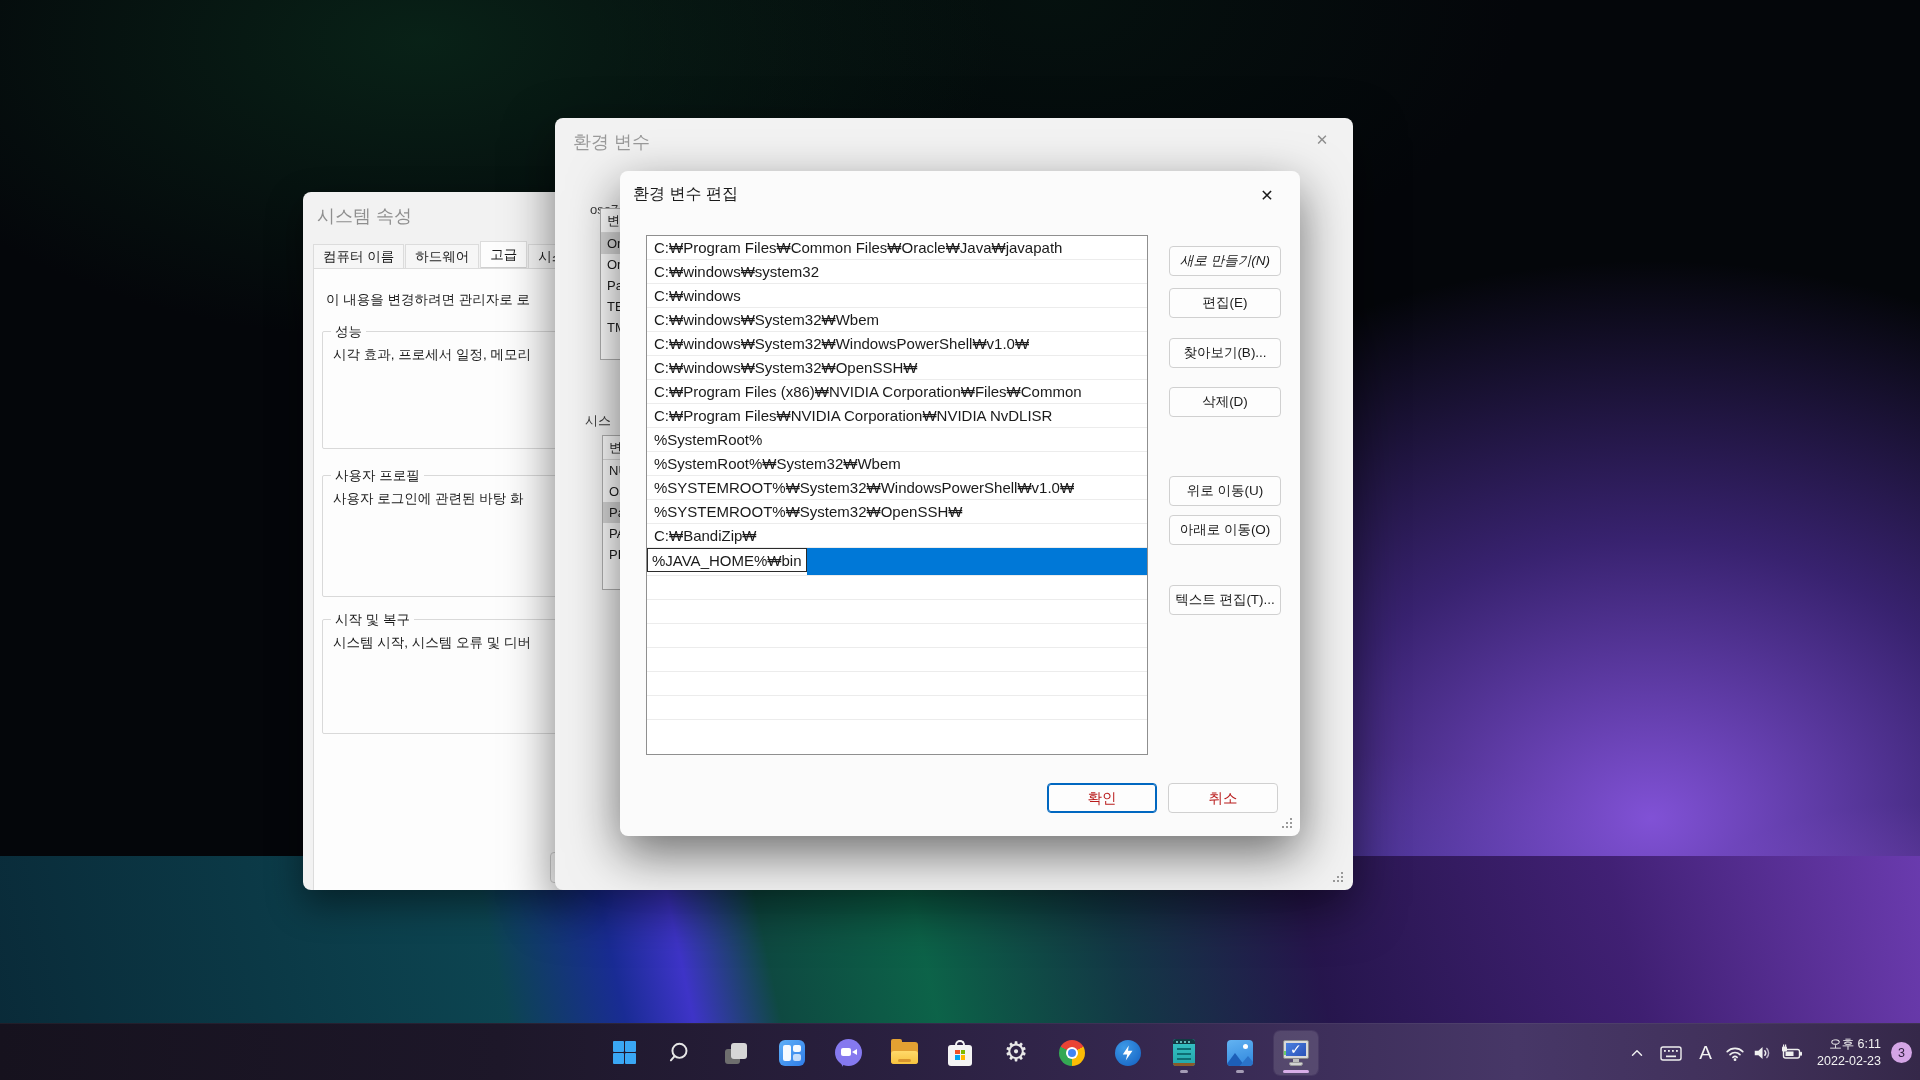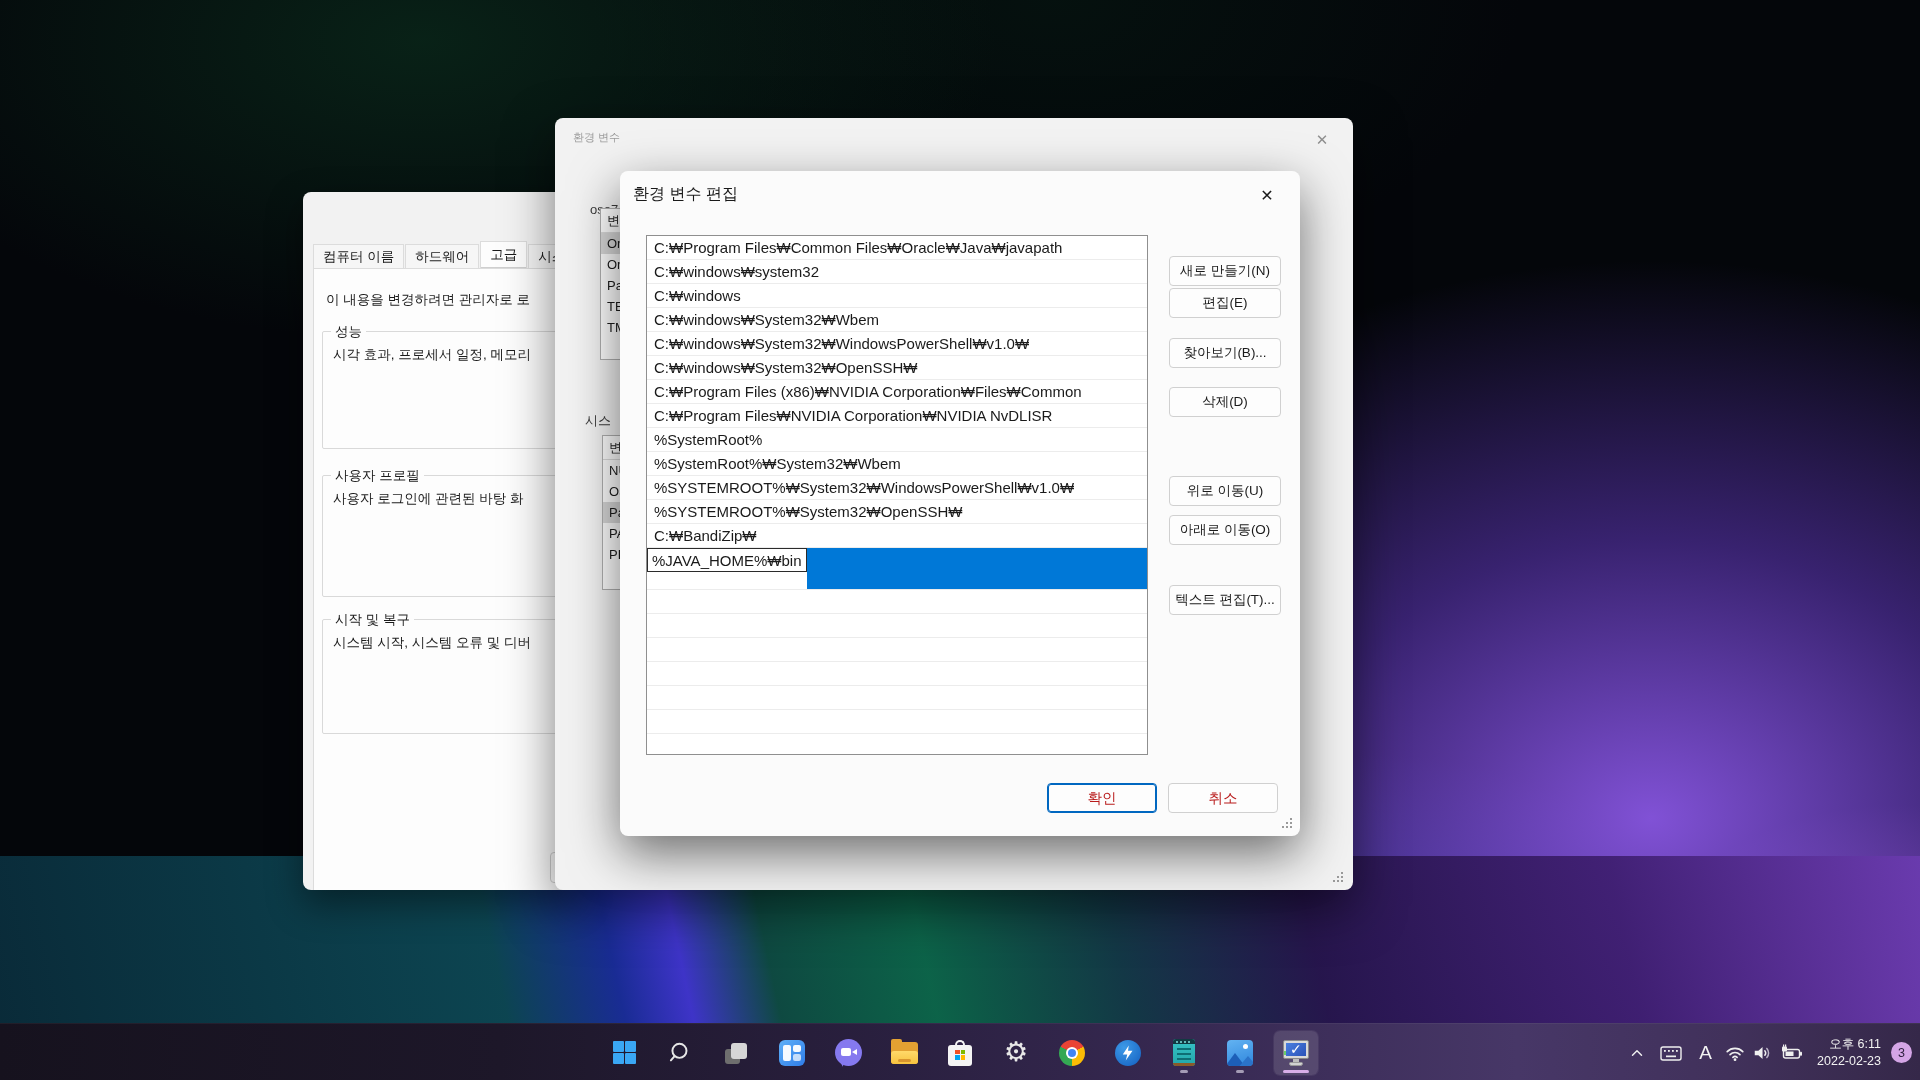--- a/index.html
+++ b/index.html
@@ -16,21 +16,21 @@
       radial-gradient(820px 430px at 22% 4%, rgba(13,61,36,0.5), rgba(0,0,0,0) 70%),
       radial-gradient(620px 380px at 55% 0%, rgba(7,37,23,0.35), rgba(0,0,0,0) 75%),
       #04060a; }
   .streaks { position:absolute; left:0; right:0; top:856px; height:167px;
     background:linear-gradient(78deg,#0a2e3d 0%,#0d4a57 26%,#1b2fa0 32%,#4338d8 35.5%,#0f4f46 40%,#0d6b4e 48%,#123a46 58%,#241347 68%,#3d1d6e 84%,#6b3bb0 100%);
     opacity:.92; }
 
   
   .dlg { position:absolute; border-radius:8px; overflow:hidden; }
   .titlebar { position:absolute; left:0; top:0; right:0; height:40px; }
-  .title { position:absolute; top:12px; font-size:11px; color:#9a9a9a; white-space:nowrap; }
+  .title { position:absolute; top:12px; font-size:18px; color:#9a9a9a; white-space:nowrap; }
   .closeX { position:absolute; top:8px; width:38px; height:28px; display:flex; align-items:center;
     justify-content:center; font-size:15px; color:#8f8f8f; font-weight:300; }
 
   
   .sysprops { left:303px; top:192px; width:272px; height:698px; background:#f2f2f2;
     box-shadow:0 14px 36px rgba(0,0,0,0.45); z-index:1; }
   .sysprops .title { left:14px; color:#8f8f8f; }
   .tabstrip { position:absolute; left:10px; top:50px; right:-40px; height:26px; display:flex;
     align-items:flex-end; }
   .tab { height:24px; padding:0 9px; display:flex; align-items:center; font-size:13.5px; color:#1b1b1b;
@@ -59,21 +59,21 @@
 
   
   .editdlg { left:620px; top:171px; width:680px; height:665px; background:#fbfbfb;
     box-shadow:0 18px 50px rgba(0,0,0,0.55); z-index:3; }
   .editdlg .title { left:13px; top:13px; font-size:16px; color:#191919; }
   .editdlg .closeX { right:14px; top:10px; color:#1b1b1b; font-size:16px; }
   .pathlist { position:absolute; left:26px; top:64px; width:502px; height:520px; background:#fff;
     border:1px solid #8f8f8f; overflow:hidden; }
   .prow { height:24px; line-height:23px; padding-left:7px; font-size:15px; color:#1a1a1a;
     border-bottom:1px solid #ececec; white-space:nowrap; overflow:hidden; }
-  .prow-edit { height:42px; border-bottom:1px solid #ececec; display:flex; }
+  .prow-edit { height:28px; border-bottom:1px solid #ececec; display:flex; }
   .editbox { width:160px; height:24px; border:1px solid #2b2b2b; background:#fff; font-size:15px;
     color:#1a1a1a; padding:0 4px; outline:none; font-family:inherit; }
   .editsel { flex:1; background:#0078d7; }
   .sidebtn { position:absolute; left:549px; width:112px; height:30px; background:#fdfdfd;
     border:1px solid #d0d0d0; border-radius:4px; font-size:13.5px; color:#1b1b1b; display:flex;
     align-items:center; justify-content:center; white-space:nowrap; }
   .footbtn { position:absolute; top:612px; width:110px; height:30px; background:#fdfdfd;
     border:1px solid #d0d0d0; border-radius:4px; font-size:14.5px; color:#b91c1c; display:flex;
     align-items:center; justify-content:center; }
   .footbtn.default { border:1px solid #0067c0; box-shadow:inset 0 0 0 1px #0067c0; }
@@ -182,20 +182,23 @@
     display:flex; align-items:center; justify-content:center; margin-left:4px; }
 </style>
 </head>
 <body>
 
 <div class="screen">
   <div class="wallpaper"></div>
   <div class="streaks"></div>
 
   <div class="dlg sysprops">
+    <div class="titlebar">
+      <div class="title">시스템 속성</div>
+    </div>
     <div class="tabstrip">
       <div class="tab">컴퓨터 이름</div>
       <div class="tab">하드웨어</div>
       <div class="tab active">고급</div>
       <div class="tab">시스</div>
     </div>
     <div class="tabpanel">
       <div class="introtext">이 내용을 변경하려면 관리자로 로</div>
       <div class="groupbox" style="top:206px; height:122px;">
         <div class="grouplabel">사용자 프로필</div>
@@ -271,21 +274,21 @@
         <div class="editsel"></div>
       </div>
       <div class="prow"></div>
       <div class="prow"></div>
       <div class="prow"></div>
       <div class="prow"></div>
       <div class="prow"></div>
       <div class="prow"></div>
     </div>
 
-    <div class="sidebtn" style="top:85px;">새로 만들기(N)</div>
+    <div class="sidebtn" style="top:75px;font-style:italic;">새로 만들기(N)</div>
     <div class="sidebtn" style="top:117px;">편집(E)</div>
     <div class="sidebtn" style="top:167px;">찾아보기(B)...</div>
     <div class="sidebtn" style="top:216px;">삭제(D)</div>
     <div class="sidebtn" style="top:305px;">위로 이동(U)</div>
     <div class="sidebtn" style="top:344px;">아래로 이동(O)</div>
     <div class="sidebtn" style="top:414px;">텍스트 편집(T)...</div>
 
     <div class="footbtn default" style="left:427px;">확인</div>
     <div class="footbtn" style="left:548px;">취소</div>
     <div class="grip" style="right:8px; bottom:8px;">

